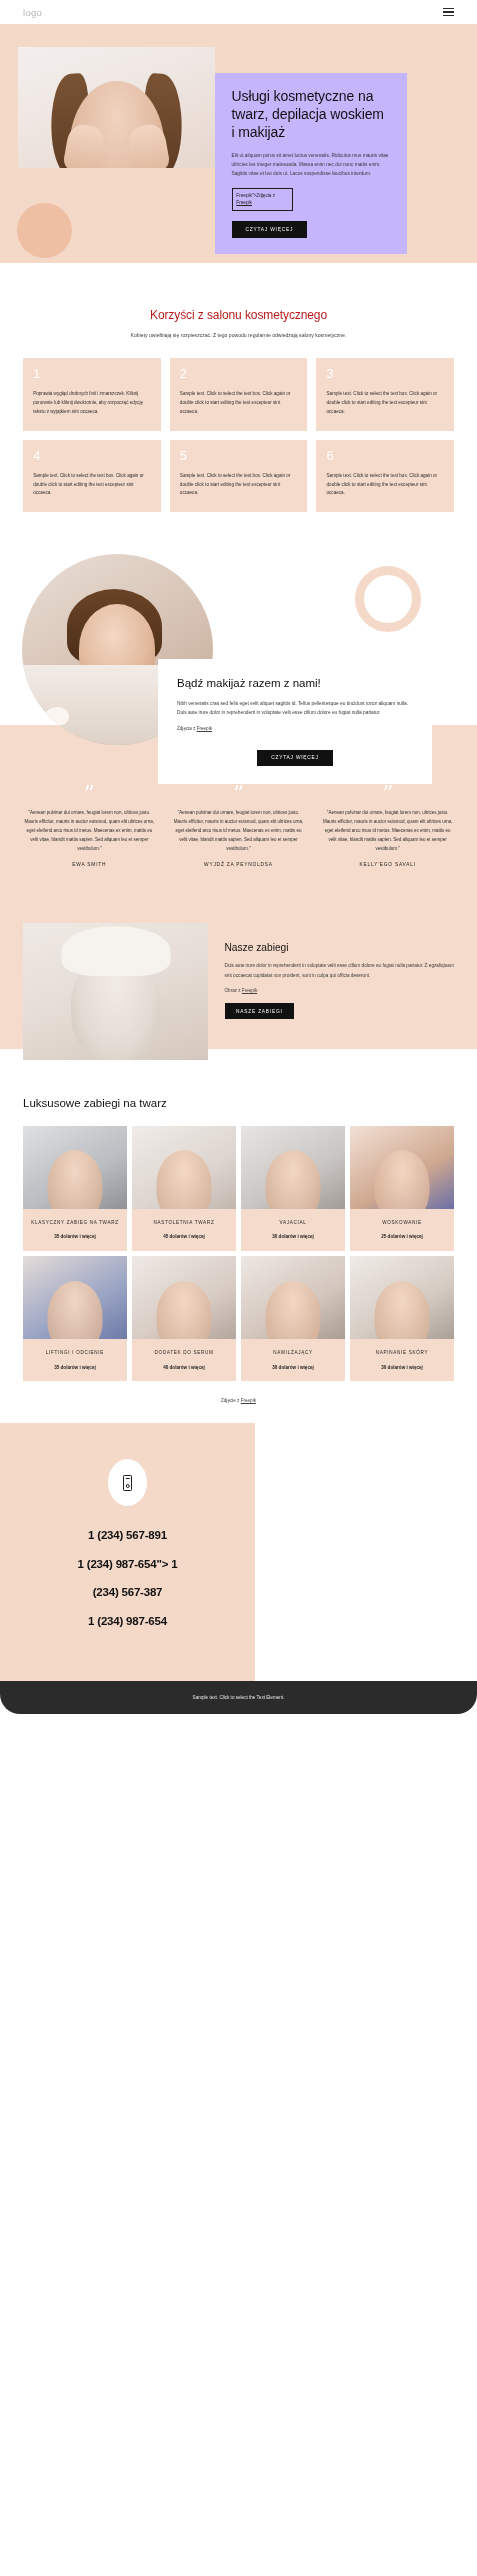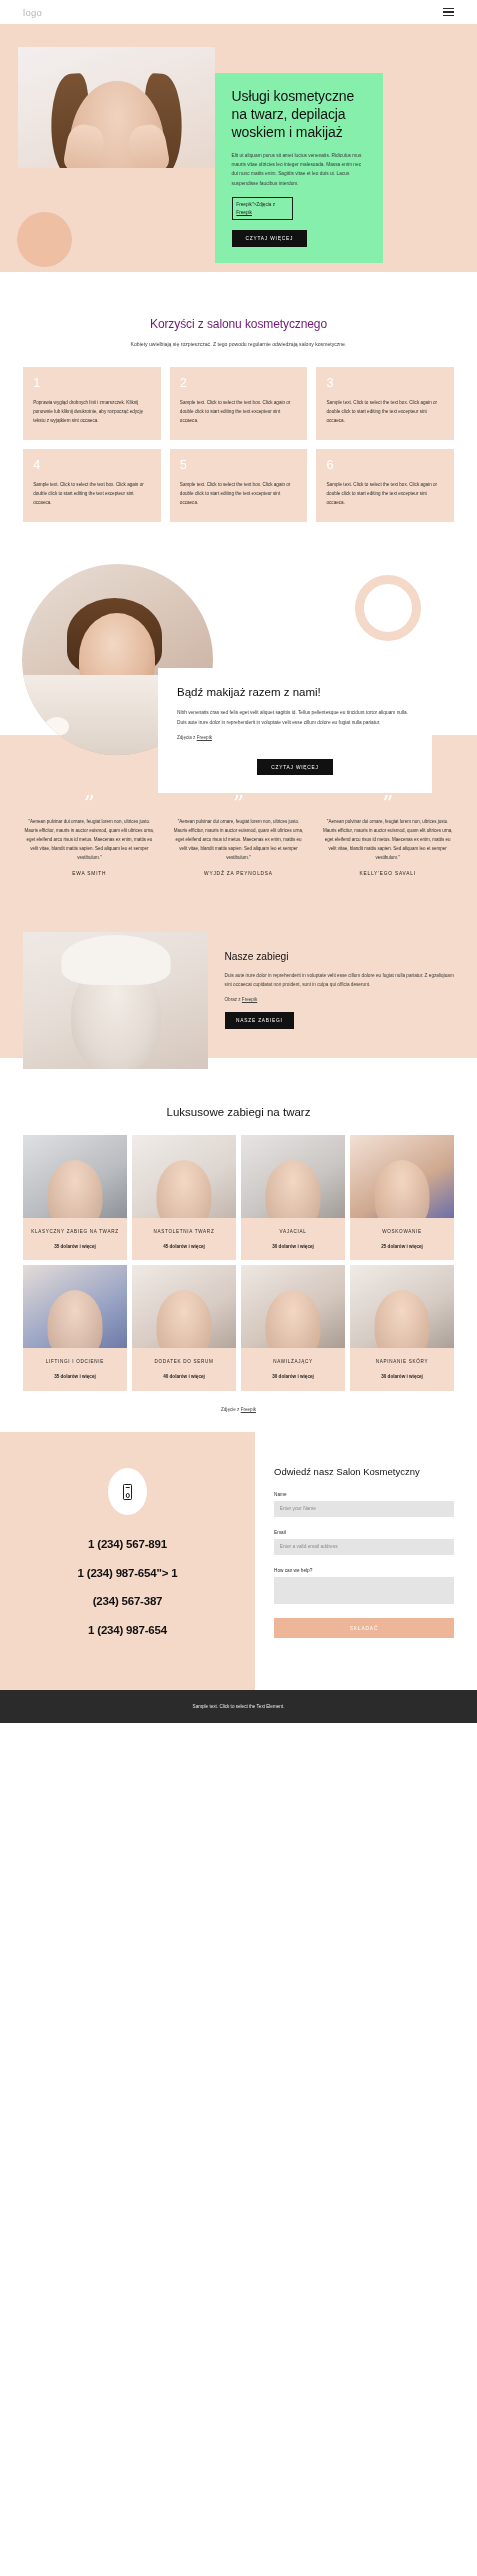--- a/index.html
+++ b/index.html
@@ -3,21 +3,21 @@
 <meta charset="utf-8">
 <style>
   * { box-sizing: border-box; margin: 0; padding: 0; }
   html, body {
     width: 477px;
     font-family: "Liberation Sans", sans-serif;
     background: #ffffff;
     color: #1a1a1a;
     -webkit-font-smoothing: antialiased;
   }
-  .page { width: 477px; position: relative; overflow: hidden; }
+  .page { width: 477px; position: relative; overflow: hidden; border-radius: 20px; }
 
   
   .header {
     height: 24px;
     background: #ffffff;
     display: flex;
     align-items: center;
     justify-content: space-between;
     padding: 0 23px;
   }
@@ -58,22 +58,22 @@
     position:absolute; bottom:-3.8px; width:37px; height:47px;
     background: linear-gradient(180deg,#f2d6c2,#e0b89e);
     border-radius: 40% 40% 25% 25%;
   }
   .hero-photo .handL { left: 48px; transform: rotate(10deg); }
   .hero-photo .handR { right: 48px; transform: rotate(-10deg); }
 
   .hero-card {
     position: relative;
     margin-left: 215px;
-    width: 168px;
-    background: #86efac;
+    width: 192px;
+    background: #c4b5fd;
     padding: 15.3px 16.5px 16.5px 16.5px;
     z-index: 3;
     top: 25.5px;
   }
   .hero-title {
     font-size: 14px;
     line-height: 1.28;
     font-weight: 400;
     color: #111;
     letter-spacing: -0.1px;
@@ -114,21 +114,21 @@
     background: #eebfa3;
     z-index: 2;
   }
 
   
   .benefits { background: #ffffff; padding: 45px 23px 28px 23px; }
   .section-title {
     text-align: center;
     font-size: 12px;
     font-weight: 400;
-    color: #701a75;
+    color: #b91c1c;
     letter-spacing: -0.1px;
   }
   .section-sub {
     margin: 9px auto 0 auto;
     max-width: 274px;
     text-align: center;
     font-size: 5.1px;
     line-height: 1.85;
     color: #3b3b3b;
   }
@@ -288,21 +288,21 @@
     position:absolute; left:50%; top:2%; transform:translateX(-50%);
     width:109px; height:50px; background:#f6f3ef; border-radius:50% 50% 30% 30%;
   }
   .nasze-text { padding-top: 19px; }
   .nasze-title { font-size: 10.2px; font-weight: 400; color: #141414; }
   .nasze-body { margin-top: 8.3px; font-size: 4.7px; line-height: 2.0; color: #3a3a3a; }
   .btn-dark.sm { margin-top: 10.2px; padding: 5.7px 11.5px; }
 
   
   .lux { background: #ffffff; padding: 5.1px 23px 0 23px; }
-  .lux-title { text-align:center; font-size: 11.5px; font-weight: 400; color:#141414; }
+  .lux-title { text-align:left; font-size: 11.5px; font-weight: 400; color:#141414; }
   .lux-grid {
     margin-top: 16.5px;
     display: grid;
     grid-template-columns: repeat(4, 1fr);
     gap: 5.1px;
   }
   .lux-card { background: #f5dbcb; }
   .lux-img { height: 83px; position: relative; overflow: hidden; }
   .lux-img.i1 { background: linear-gradient(150deg,#dfe0e2,#b9bcc0 60%,#8e9197); }
   .lux-img.i2 { background: linear-gradient(150deg,#f0ece9,#ddd5cf 60%,#c2b7af); }
@@ -593,36 +593,20 @@
   <div class="contact">
     <div class="contact-left">
       <div class="phone-badge">
         <div class="phone-icon"></div>
       </div>
       <div class="phone-num">1 (234) 567-891</div>
       <div class="phone-num">1 (234) 987-654"&gt; 1</div>
       <div class="phone-num">(234) 567-387</div>
       <div class="phone-num">1 (234) 987-654</div>
     </div>
-    <div class="contact-right">
-      <h2 class="contact-title">Odwiedź nasz Salon Kosmetyczny</h2>
-      <div class="field">
-        <label class="field-label">Name</label>
-        <input type="text" placeholder="Enter your Name" style="">
-      </div>
-      <div class="field">
-        <label class="field-label">Email</label>
-        <input type="text" placeholder="Enter a valid email address" style="">
-      </div>
-      <div class="field">
-        <label class="field-label">How can we help?</label>
-        <textarea placeholder="" style=""></textarea>
-      </div>
-      <button class="submit-btn">SKŁADAĆ</button>
-    </div>
   </div>
 
   <div class="footer">
     <span>Sample text. Click to select the Text Element.</span>
   </div>
 
 </div>
 
 
 </body></html>

